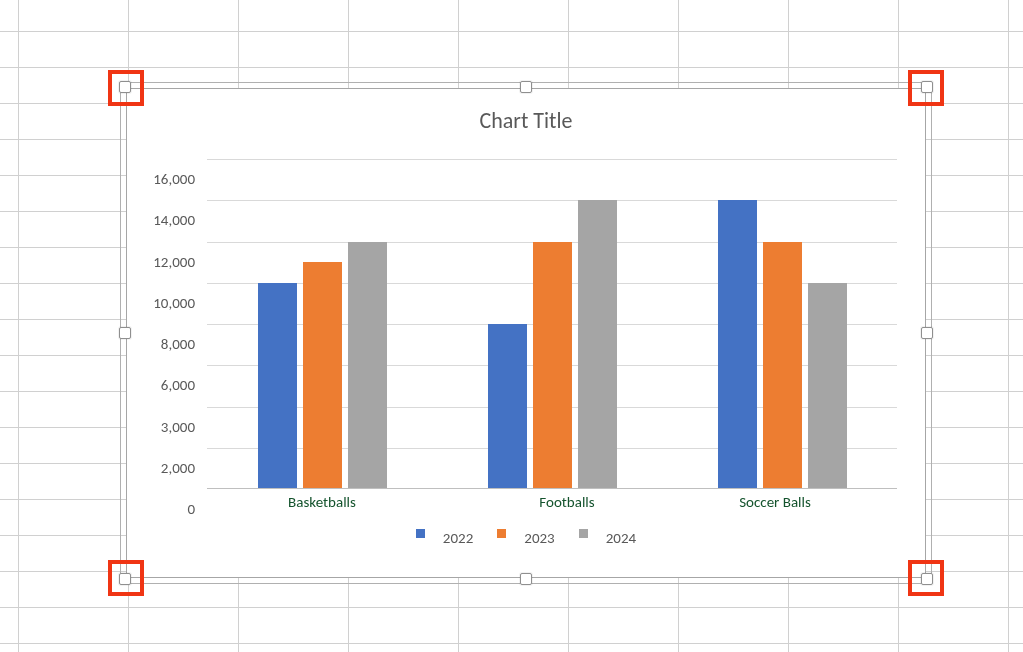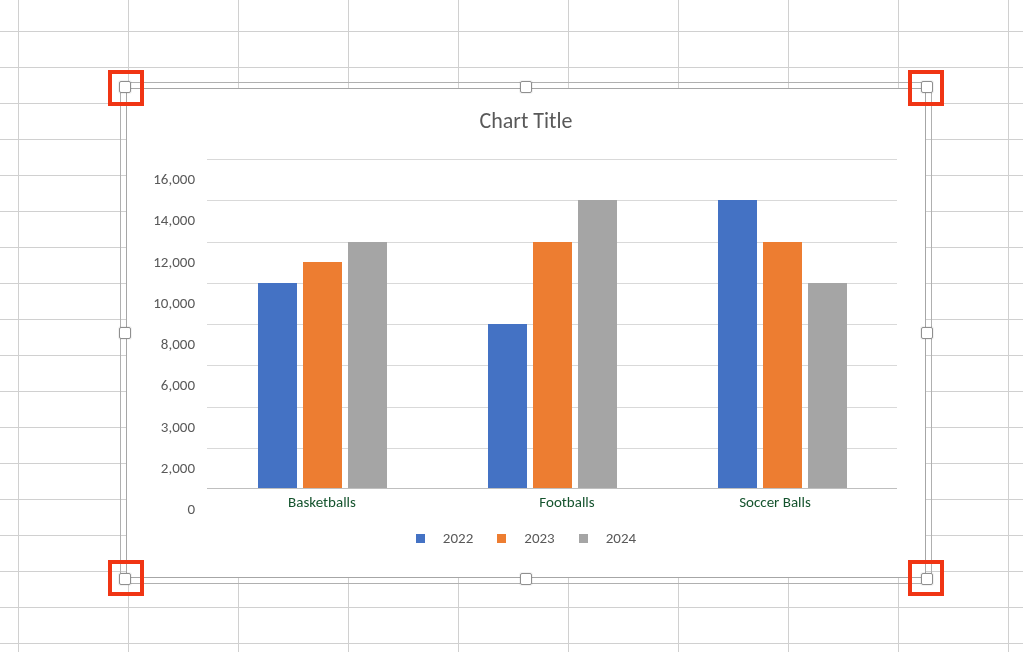--- a/index.html
+++ b/index.html
@@ -117,21 +117,21 @@
   .xlabel { position: absolute; transform: translateX(-50%); }
   .legend {
     position: absolute;
     left: 0; right: 0; top: 440px;
     display: flex;
     justify-content: center;
     gap: 24px;
     font-size: 15px;
     color: #595959;
   }
-  .legend-item { display: inline-flex; align-items: center; gap: 18px; }
+  .legend-item { display: inline-flex; align-items: flex-start; gap: 18px; }
   .swatch { width: 9px; height: 9px; display: inline-block; }
 </style>
 </head>
 <body>
 
 <div class="grid"></div>
 
 <div class="chart-wrap">
   <div class="chart-outer"></div>
   <div class="chart-frame">

